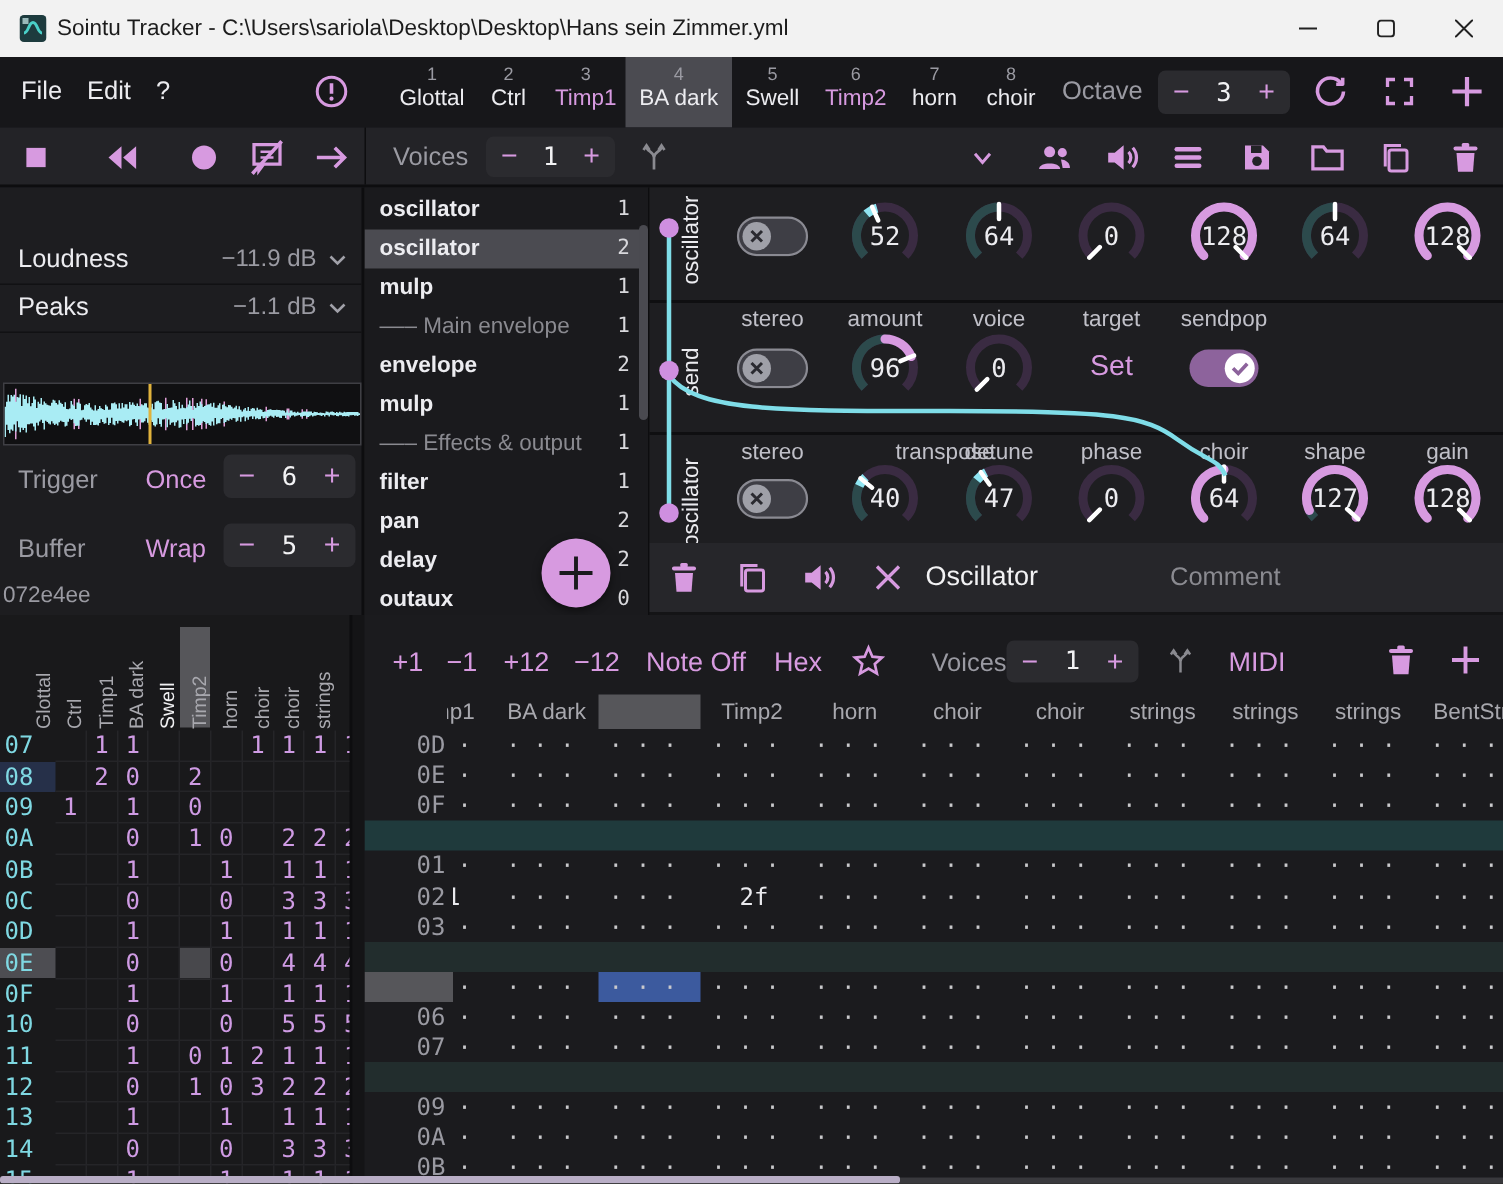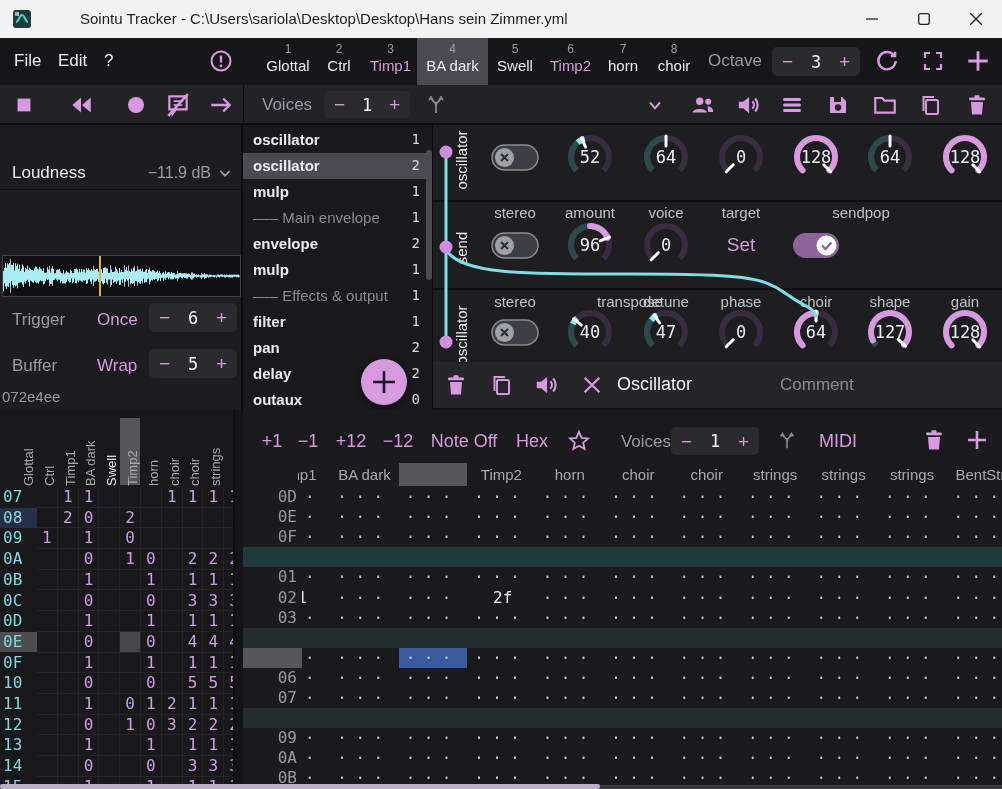--- a/index.html
+++ b/index.html
@@ -3,21 +3,21 @@
 <meta charset="utf-8">
 <style>
   html,body{margin:0;padding:0;background:#333;}
   #win{position:relative;width:1002px;height:789px;overflow:hidden;background:#141416;
        font-family:"Liberation Sans",sans-serif;outline:1px solid #666;}
   .abs{position:absolute;}
   .gray{color:#9a9aa2;}
   svg{display:block;}
   
   #titlebar{left:0;top:0;width:1002px;height:38px;background:#f2f2f2;color:#1c1c1c;}
-  #titlebar .t{position:absolute;left:38px;top:10px;font-size:15px;white-space:nowrap;margin-left:42px;}
+  #titlebar .t{position:absolute;left:38px;top:10px;font-size:15px;white-space:nowrap;}
   .winbtn{position:absolute;top:0;width:52px;height:38px;display:flex;align-items:center;justify-content:center;}
   
   #header{left:0;top:38px;width:1002px;height:47px;background:#17171a;}
   .menuitem{position:absolute;top:13px;font-size:17px;color:#ececf0;}
   .tab{position:absolute;top:0;height:47px;text-align:center;}
   .tab .n{font-size:12px;color:#9a9aa2;margin-top:4px;}
   .tab .l{font-size:15px;color:#ececf0;margin-top:1px;white-space:nowrap;}
   .tab.sel{background:#4b4b51;}
   .tab.pinky .l{color:#d79ae0;}
   .stepper{position:absolute;background:#2b2b2f;border-radius:5px;display:flex;align-items:center;justify-content:space-between;padding:0 10px;box-sizing:border-box;}
@@ -266,20 +266,29 @@
   <div class="abs" id="songpanel">
       <div class="srow" style="top: 32px;">
         <div class="lab">Loudness</div>
         <div class="val">−11.9 dB</div>
         <div class="abs" style="right: 8px; top: 8px;">
           <svg width="16" height="16" viewBox="0 0 24 24" fill="none" stroke="#a0a0a8" stroke-width="2.6">
             <path d="M5 9 L12 16 L19 9"></path>
           </svg>
         </div>
       </div>
+      <div class="srow" style="top: 64px;">
+        <div class="lab">Peaks</div>
+        <div class="val">−1.1 dB</div>
+        <div class="abs" style="right: 8px; top: 8px;">
+          <svg width="16" height="16" viewBox="0 0 24 24" fill="none" stroke="#a0a0a8" stroke-width="2.6">
+            <path d="M5 9 L12 16 L19 9"></path>
+          </svg>
+        </div>
+      </div>
       <div class="vlabel" style="left: 12px; top: 185px;">Trigger</div>
       <div class="pinkmode" style="left: 97px; top: 185px;">Once</div>
       <div class="stepper" style="left: 149px; top: 178px; width: 88px; height: 29px; position: absolute;">
         <span class="pm">−</span>
         <span class="val">6</span>
         <span class="pm">+</span>
       </div>
       <div class="vlabel" style="left: 12px; top: 231px;">Buffer</div>
       <div class="pinkmode" style="left: 97px; top: 231px;">Wrap</div>
       <div class="stepper" style="left: 149px; top: 224px; width: 88px; height: 29px; position: absolute;">
@@ -431,21 +440,21 @@
       <div class="plabel" style="left: 233px; top: 79px;">voice</div>
       <div class="knob" style="left: 207px; top: 94px;">
         <svg width="52" height="52" viewBox="0 0 52 52">
           <path d="M12.56 39.44 A19 19 0 1 1 39.44 39.44" stroke="#3a2b42" stroke-width="6" fill="none"></path>
           <line x1="18.2" y1="33.8" x2="11.2" y2="40.8" stroke="#fff" stroke-width="3" stroke-linecap="round"></line>
           <text x="26" y="32" text-anchor="middle" fill="#ececf0" font-size="17" font-family="DejaVu Sans Mono,monospace">0</text>
         </svg>
       </div>
       <div class="plabel" style="left: 308px; top: 79px;">target</div>
       <div class="setbtn" style="left: 308px; top: 120px;">Set</div>
-      <div class="plabel" style="left: 383px; top: 79px; margin-left: 45px;">sendpop</div>
+      <div class="plabel" style="left: 383px; top: 79px;">sendpop</div>
       <div class="abs" style="left: 359px; top: 107px;">
         <svg width="48" height="27" viewBox="0 0 48 27">
           <rect x="1" y="1" width="46" height="25" rx="12.5" fill="#8d639c"></rect>
           <circle cx="34.5" cy="13.5" r="10" fill="#fff"></circle>
           <path d="M30 13.5 L33.5 17 L39.5 10.5" stroke="#8d639c" stroke-width="2.4" fill="none"></path>
         </svg>
       </div>
       <div class="uvert" style="top: 210px; left: 28px;">oscillator</div>
       <div class="plabel" style="left: 82px; top: 168px;">stereo</div>
       <div class="abs" style="left: 58px; top: 194px;">

